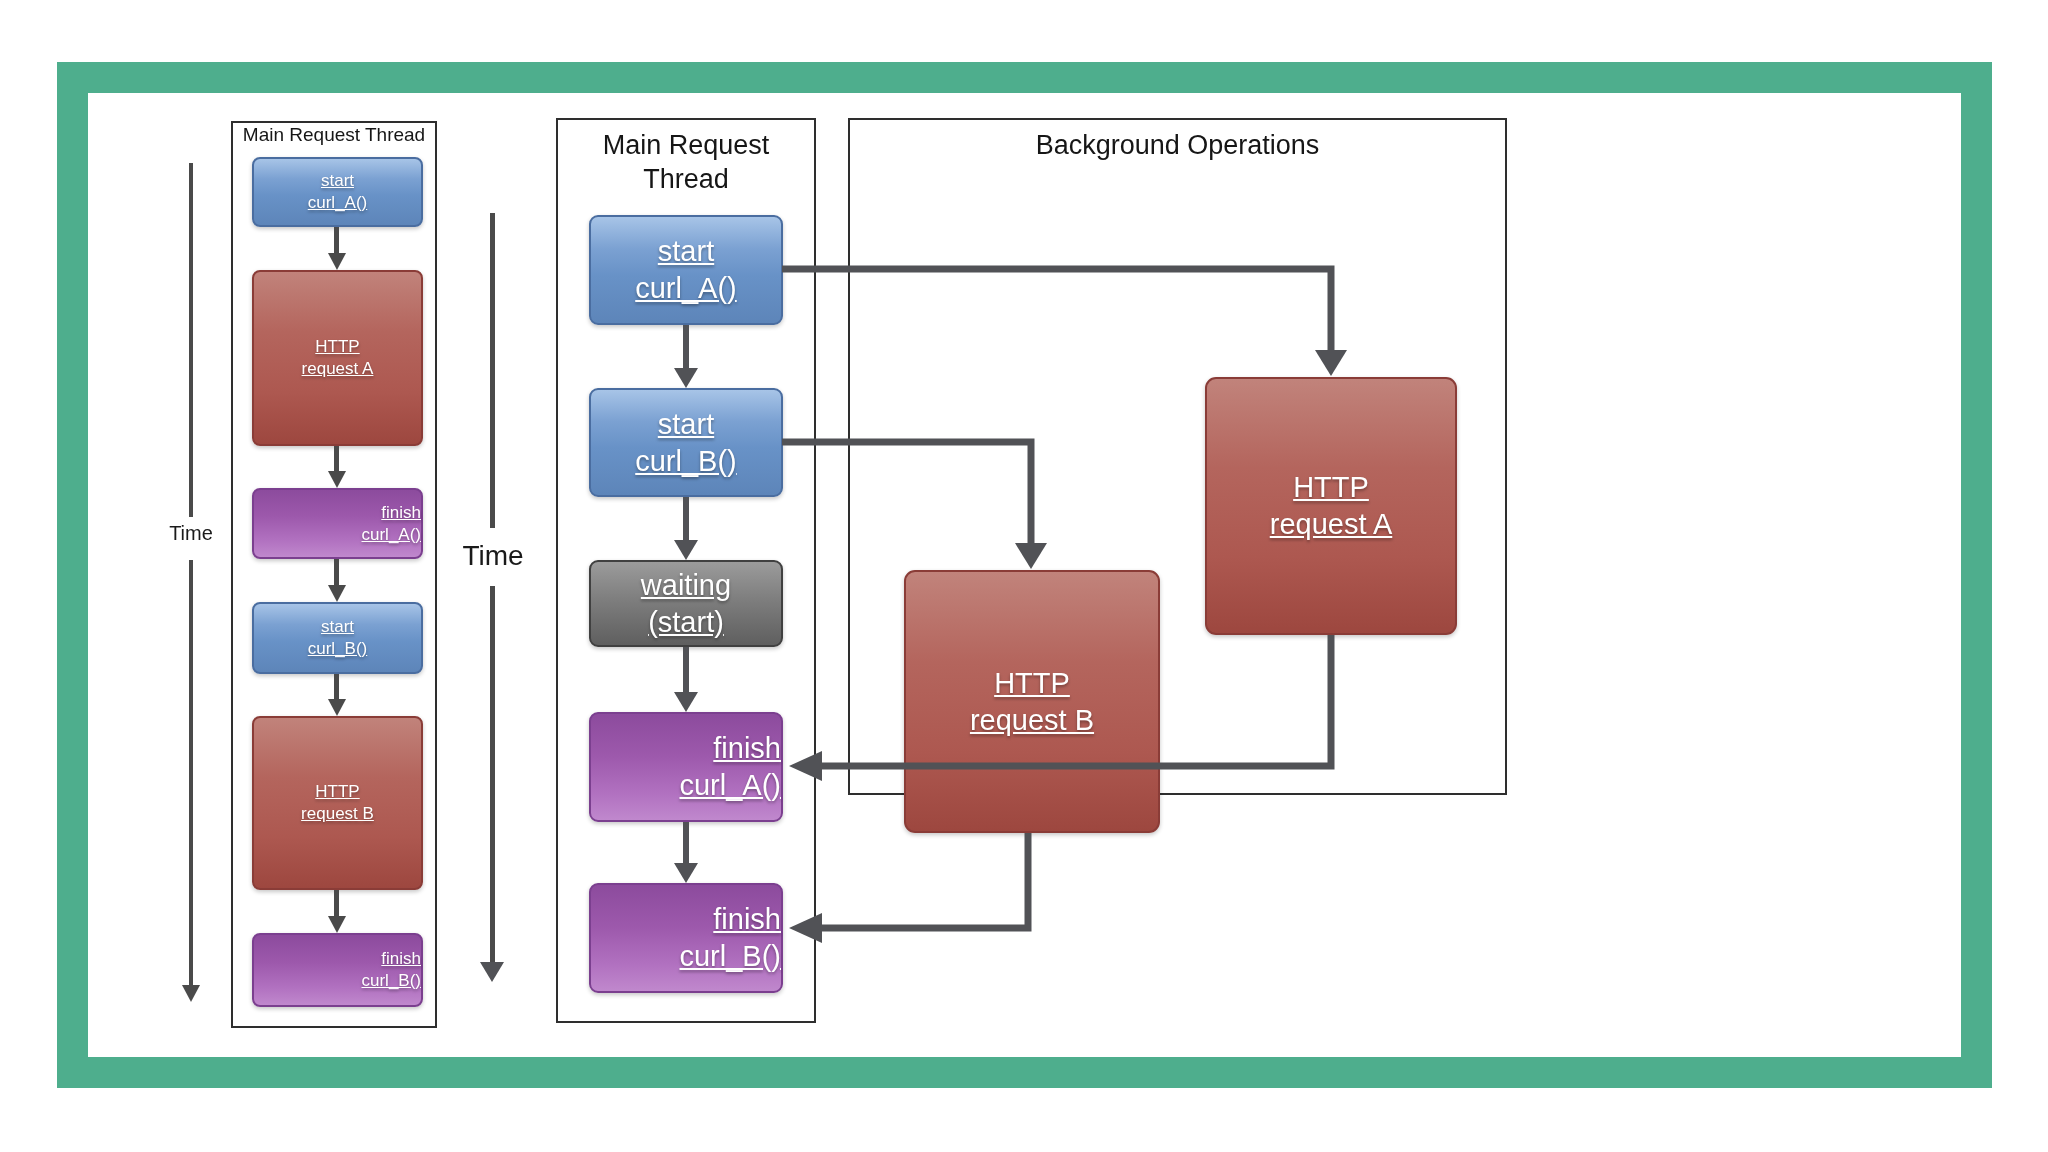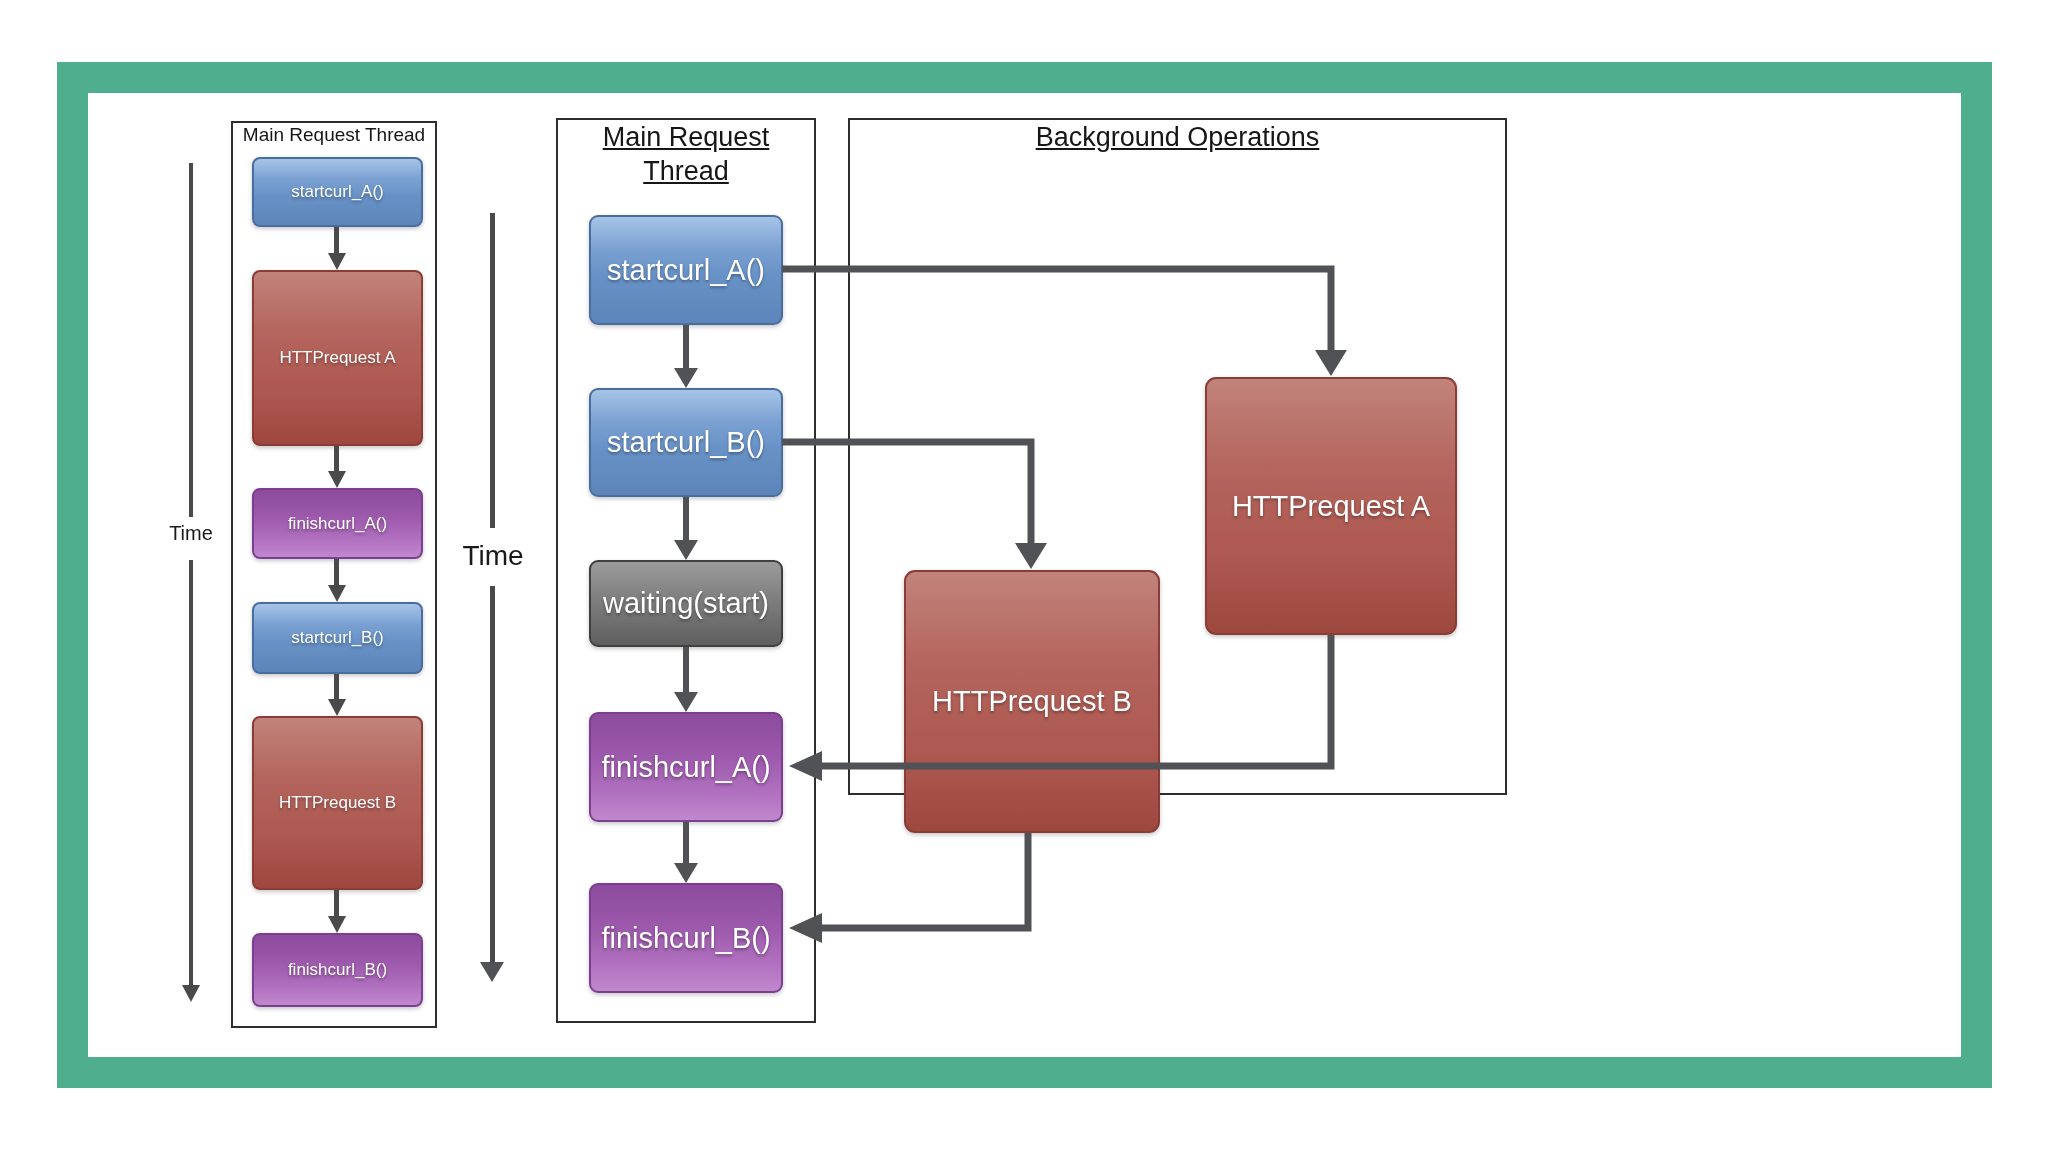--- a/index.html
+++ b/index.html
@@ -5,34 +5,34 @@
   html,body{margin:0;padding:0;background:#ffffff;}
   .stage{position:relative;width:2048px;height:1152px;background:#ffffff;overflow:hidden;
          font-family:"Liberation Sans","DejaVu Sans",sans-serif;
          --green:#4eae8d; --arrow:#515256;}
   .green-frame{position:absolute;left:57px;top:62px;width:1935px;height:1026px;
                border:31px solid var(--green);box-sizing:border-box;z-index:0;}
   .container-box{position:absolute;background:#ffffff;border:2px solid #2e2e2e;
                  box-sizing:border-box;z-index:1;}
   .container-title{width:100%;text-align:center;color:#161616;}
   .title-sm{font-size:19px;line-height:23px;}
-  .title-md{font-size:27px;line-height:34px;text-decoration:underline;}
-  .node{position:absolute;z-index:2;display:flex;align-items:center;
+  .title-md{font-size:27px;line-height:34px;padding-top:8px;}
+  .node{position:absolute;z-index:2;display:flex;flex-direction:column;align-items:center;
         justify-content:center;color:#ffffff;text-align:center;box-sizing:border-box;
-        text-shadow:0 2px 3px rgba(0,0,0,0.35);box-shadow:0 2px 4px rgba(0,0,0,0.22);}
+        text-shadow:0 2px 3px rgba(0,0,0,0.35);box-shadow:0 2px 4px rgba(0,0,0,0.22);text-decoration:underline;}
   .node span{display:block;}
   .sm-node{border-radius:8px;font-size:17px;line-height:22px;}
   .md-node{border-radius:9px;font-size:29px;line-height:37px;}
   .lg-node{border-radius:11px;font-size:29px;line-height:37px;}
   .blue{background:linear-gradient(180deg,#a7c4e7 0%,#7ba1d2 30%,#6892c7 55%,#5d85b9 100%);
         border:2px solid #4a6da0;}
   .red{background:linear-gradient(180deg,#c1837b 0%,#b4655d 35%,#ad5850 70%,#9d473f 100%);
        border:2px solid #8a3c37;}
   .purple{background:linear-gradient(180deg,#8c4b9d 0%,#9d59ac 40%,#b171c0 75%,#c088cd 100%);
-          border:2px solid #7b3f8f;}
+          border:2px solid #7b3f8f;align-items:flex-end;}
   .gray{background:linear-gradient(180deg,#9b9b9b 0%,#7e7e7e 45%,#5f5f5f 100%);
         border:2px solid #404040;}
   .tline{position:absolute;background:#4a4a4a;z-index:1;}
   .tlabel{position:absolute;text-align:center;color:#1a1a1a;z-index:1;}
   .tlabel-sm{font-size:20px;}
   .tlabel-md{font-size:28px;}
   .head-down{position:absolute;width:0;height:0;z-index:2;}
   .head-sm{border-left:9px solid transparent;border-right:9px solid transparent;
            border-top:17px solid #4a4a4a;}
   .head-md{border-left:12px solid transparent;border-right:12px solid transparent;

